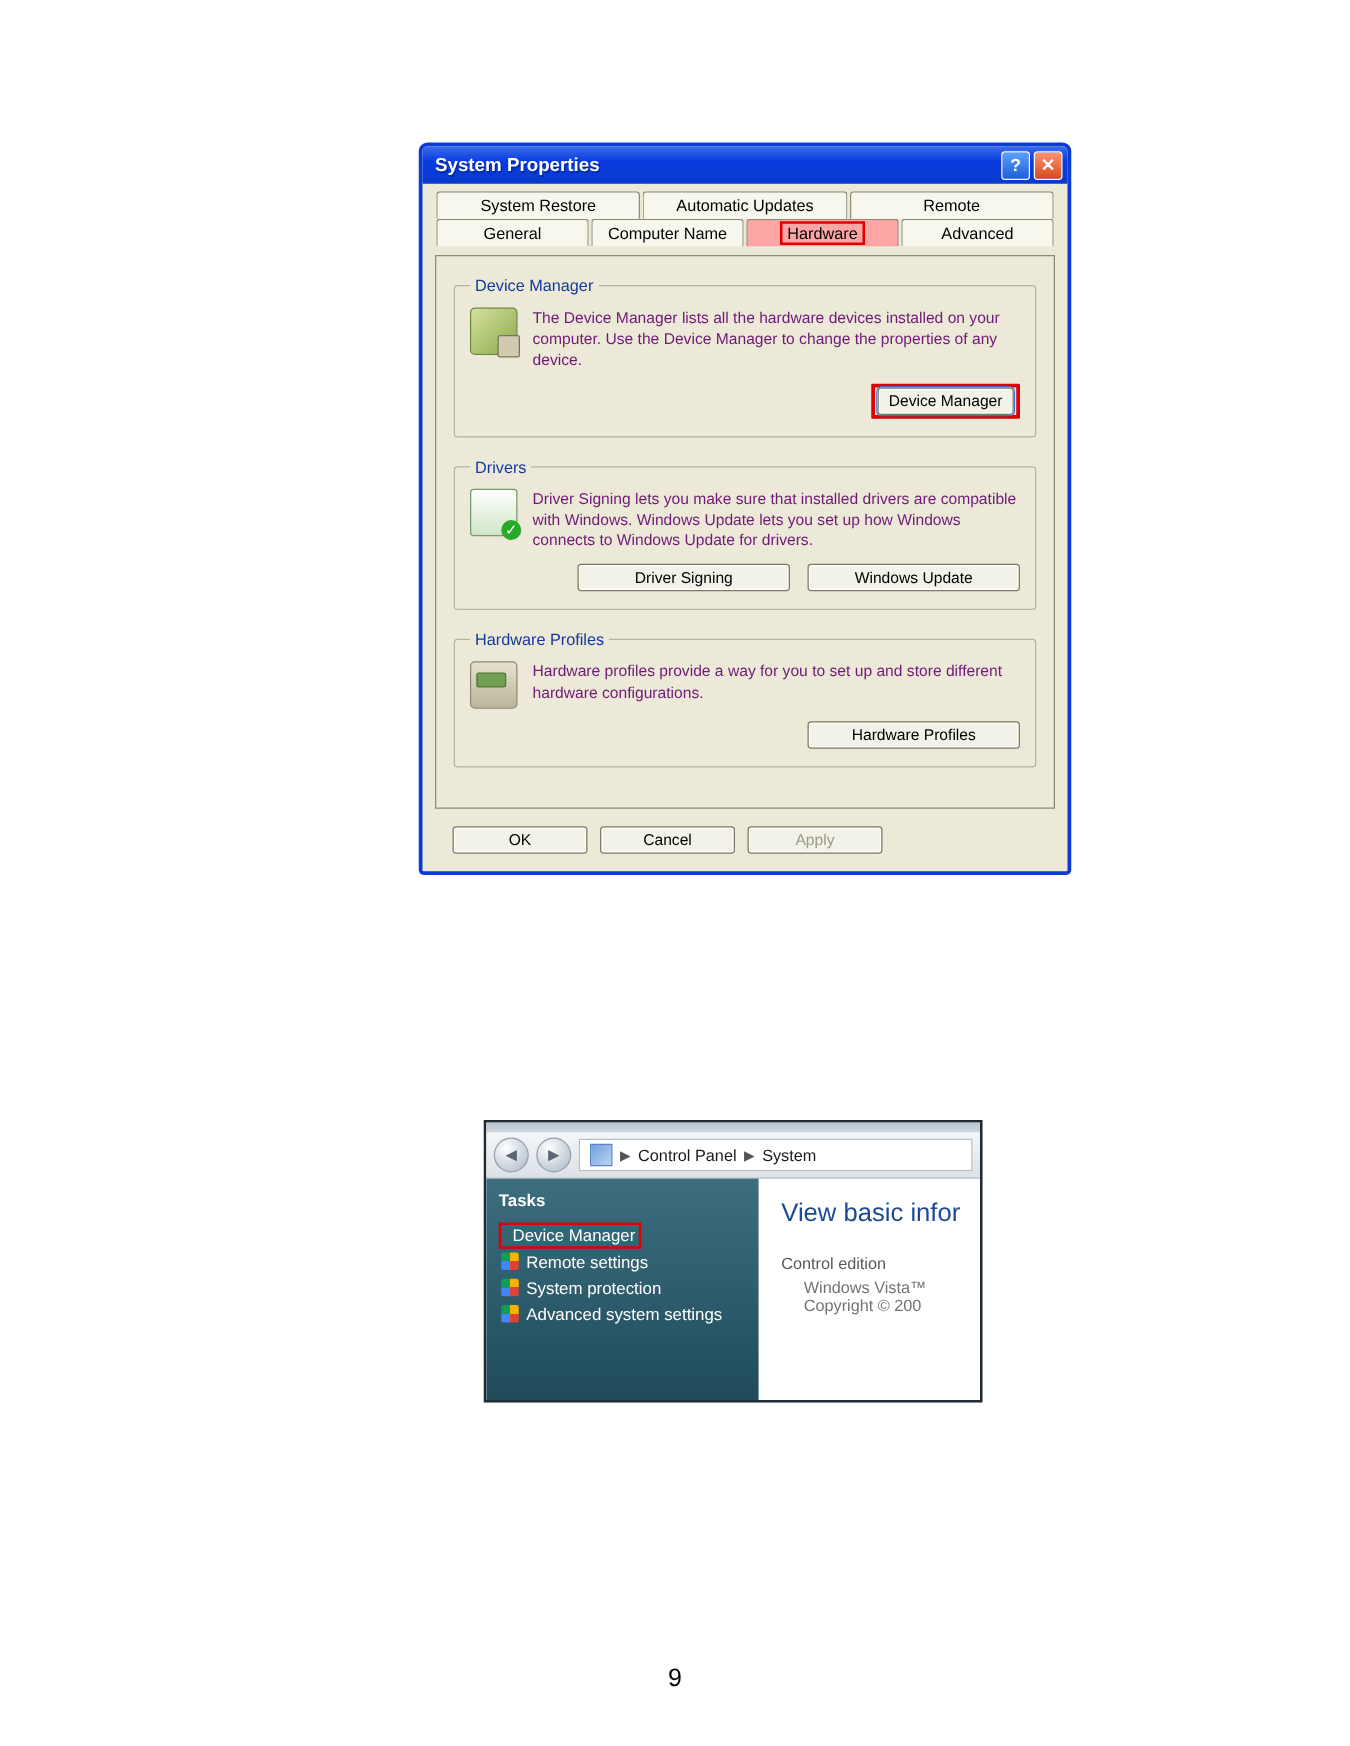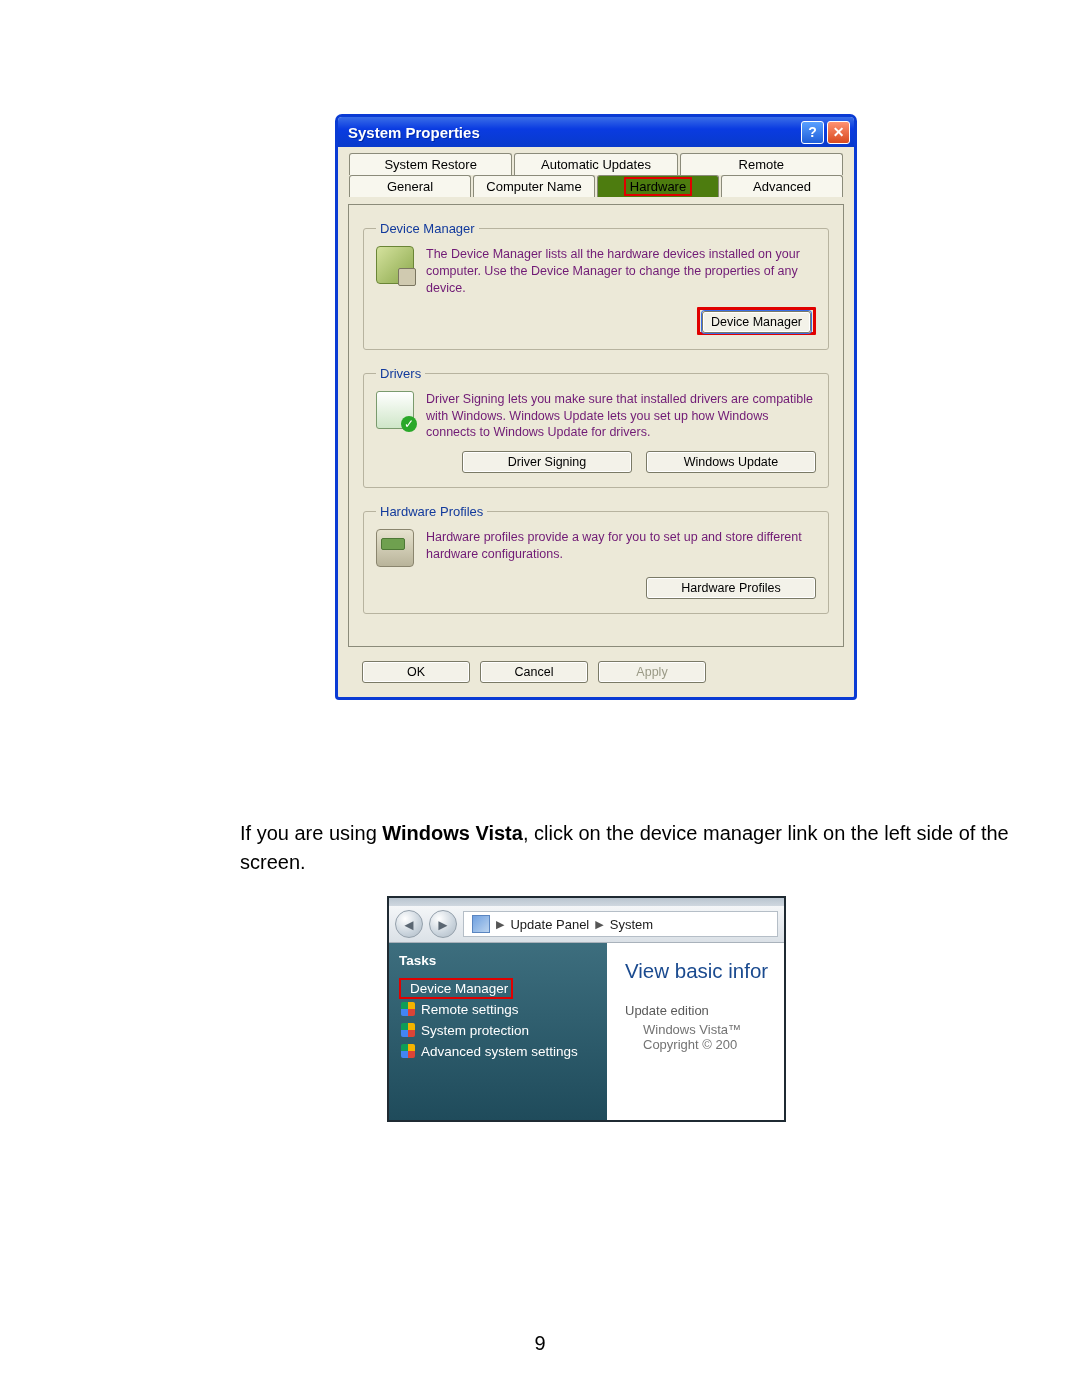--- a/index.html
+++ b/index.html
@@ -16,21 +16,21 @@
            justify-content:center;font-weight:bold;font-size:14px;color:#fff;cursor:pointer}
   .xp-help{background:linear-gradient(#5aa0ff,#1e5ed9)}
   .xp-close{background:linear-gradient(#ff9272,#d84a1f)}
   .xp-body{padding:6px 10px 14px}
   .tabs{position:relative;height:52px}
   .tabrow{position:absolute;width:100%;display:flex;font-family:"Tahoma",Arial;font-size:13px}
   .tabrow.back{top:0}
   .tabrow.front{top:22px}
   .tab{flex:1;border:1px solid #8b8b7a;border-bottom:none;border-radius:3px 3px 0 0;background:#f8f7ee;
        text-align:center;padding:3px 0;margin:0 1px;cursor:pointer}
-  .tab.active{background:#4d7c0f;position:relative;z-index:2}
+  .tab.active{background:#fca5a5;position:relative;z-index:2}
   .tab .redbox{border:2px solid #e00000;padding:0 4px}
   .tabpanel{border:1px solid #8b8b7a;background:#ece9d8;margin-top:-1px;padding:16px 14px 16px}
   fieldset.grp{border:1px solid #b7b39f;border-radius:3px;padding:10px 12px 14px;margin:0 0 16px 0}
   fieldset.grp legend{color:#123a9c;font-family:"Tahoma",Arial;font-size:13px;padding:0 4px}
   .grp-row{display:flex;gap:12px}
   .grp-icon{width:36px;height:36px;flex:none}
   .grp-text{font-family:"Tahoma",Arial;font-size:12.5px;line-height:1.35;color:#701a75}
   .btnrow{display:flex;justify-content:flex-end;gap:14px;margin-top:10px}
   .xpbtn{min-width:152px;padding:3px 8px;font-family:"Tahoma",Arial;font-size:12.5px;background:#f3f2e9;
          border:1px solid #7a7a66;border-radius:3px;text-align:center;cursor:pointer;
@@ -139,33 +139,30 @@
       </fieldset>
     </div>
     <div class="dlg-footer">
       <span class="xpbtn small">OK</span>
       <span class="xpbtn small">Cancel</span>
       <span class="xpbtn small disabled">Apply</span>
     </div>
   </div>
 </div>
 
-<div class="doc-text">
-  <span>If you are using </span><b>Windows Vista</b><span>, click on the device manager link on the left side of the screen.</span>
-</div>
 
 <div class="vista">
   <div class="vista-top"></div>
   <div class="vista-nav">
     <div class="navbtn">◄</div>
     <div class="navbtn">►</div>
     <div class="crumb">
       <span class="mini"></span>
       <span class="chev">▶</span>
-      <span>Update Panel</span>
+      <span>Control Panel</span>
       <span class="chev">▶</span>
       <span>System</span>
     </div>
   </div>
   <div class="vista-body">
     <div class="vista-side">
       <div class="tasks">Tasks</div>
       <div class="hl-red-tight">
         <span class="shield"></span>
         <span class="vlink" style="padding:0">
@@ -180,21 +177,21 @@
             <span class="shield"></span>
             <span>System protection</span>
           </div>
       <div class="vlink">
             <span class="shield"></span>
             <span class="ul">Advanced system settings</span>
           </div>
     </div>
     <div class="vista-main">
       <div class="v-h1">View basic infor</div>
-      <div class="v-fslegend">Update edition</div>
+      <div class="v-fslegend">Control edition</div>
       <div class="v-body">Windows Vista™</div>
       <div class="v-body">Copyright © 200</div>
     </div>
   </div>
 </div>
 
 <div class="pageno">9</div>
 
 </div>
 

